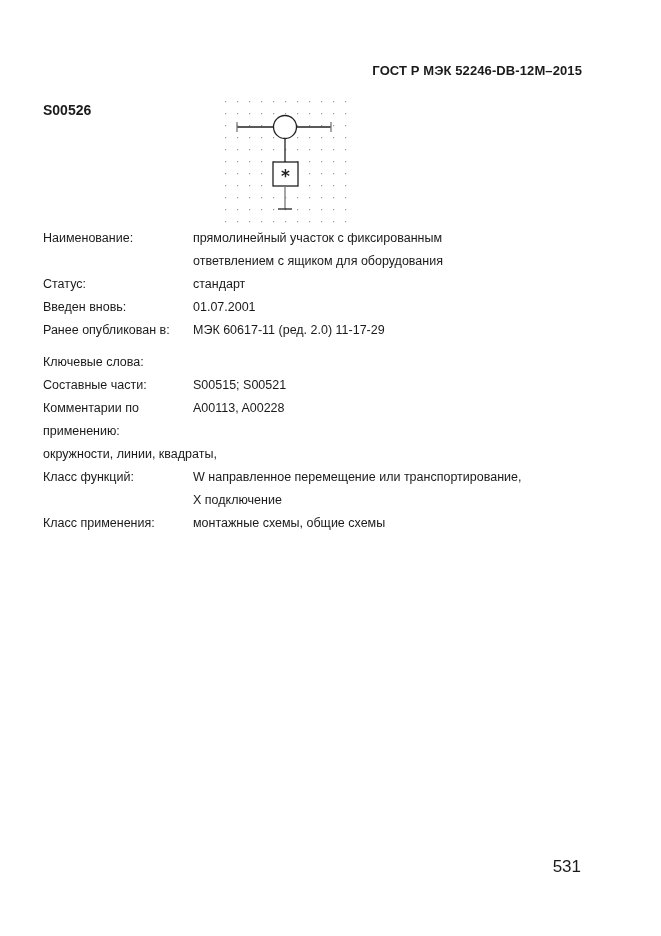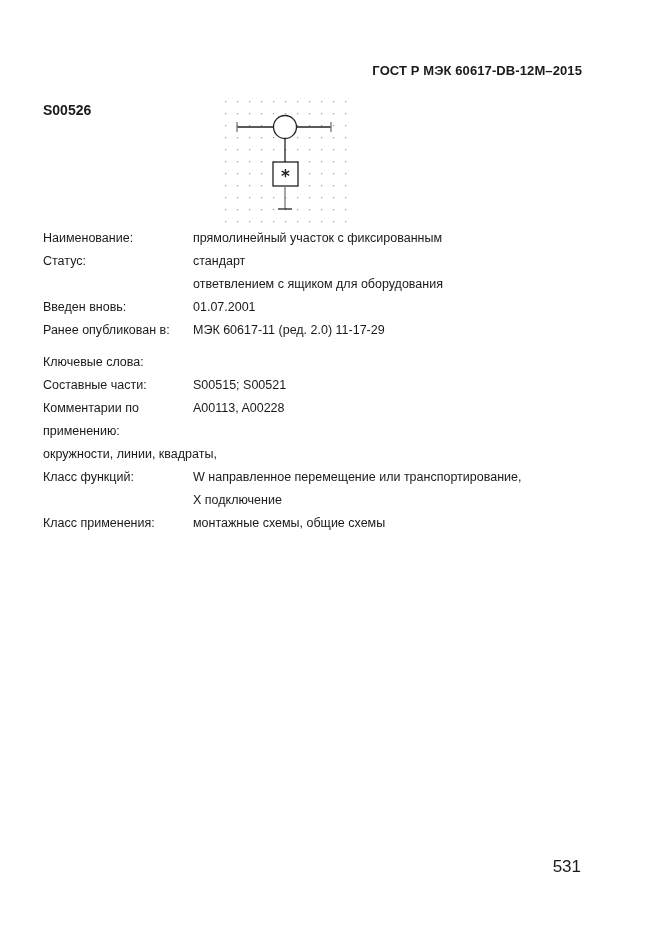--- a/index.html
+++ b/index.html
@@ -11,21 +11,21 @@
     .props { position: absolute; left: 43px; top: 227px; width: 560px; font-size: 12.5px; }
     .row { display: flex; line-height: 23px; align-items: center; }
     .row .lbl { width: 150px; flex: 0 0 150px; }
     .row .val { flex: 1; }
     .gap { height: 9px; }
     .page-num { position: absolute; right: 80px; top: 857px; font-size: 17px; }
   </style>
 </head>
 <body>
 
-<div class="header-std">ГОСТ Р МЭК 60617-DB-12M–2015</div>
+<div class="header-std">ГОСТ Р МЭК 52246-DB-12M–2015</div>
 
 <div class="symbol-id">S00526</div>
 
 <div class="symbol-figure">
   <svg width="130" height="130" viewBox="0 0 130 130" xmlns="http://www.w3.org/2000/svg">
     <g fill="#9a9a9a">
 
     <rect x="5" y="6" width="1.2" height="1.2"></rect>
         <rect x="17" y="6" width="1.2" height="1.2"></rect>
         <rect x="29" y="6" width="1.2" height="1.2"></rect>
@@ -162,26 +162,26 @@
   </svg>
 </div>
 
 <div class="props">
   <div id="group1">
       <div class="row">
         <div class="lbl">Наименование:</div>
         <div class="val">прямолинейный участок с фиксированным</div>
       </div>
       <div class="row">
+        <div class="lbl"></div>
+        <div class="val">ответвлением с ящиком для оборудования</div>
+      </div>
+      <div class="row">
         <div class="lbl">Статус:</div>
         <div class="val">стандарт</div>
-      </div>
-      <div class="row">
-        <div class="lbl"></div>
-        <div class="val">ответвлением с ящиком для оборудования</div>
       </div>
       <div class="row">
         <div class="lbl">Введен вновь:</div>
         <div class="val">01.07.2001</div>
       </div>
       <div class="row">
         <div class="lbl">Ранее опубликован в:</div>
         <div class="val">МЭК 60617-11 (ред. 2.0) 11-17-29</div>
       </div>
     </div>

